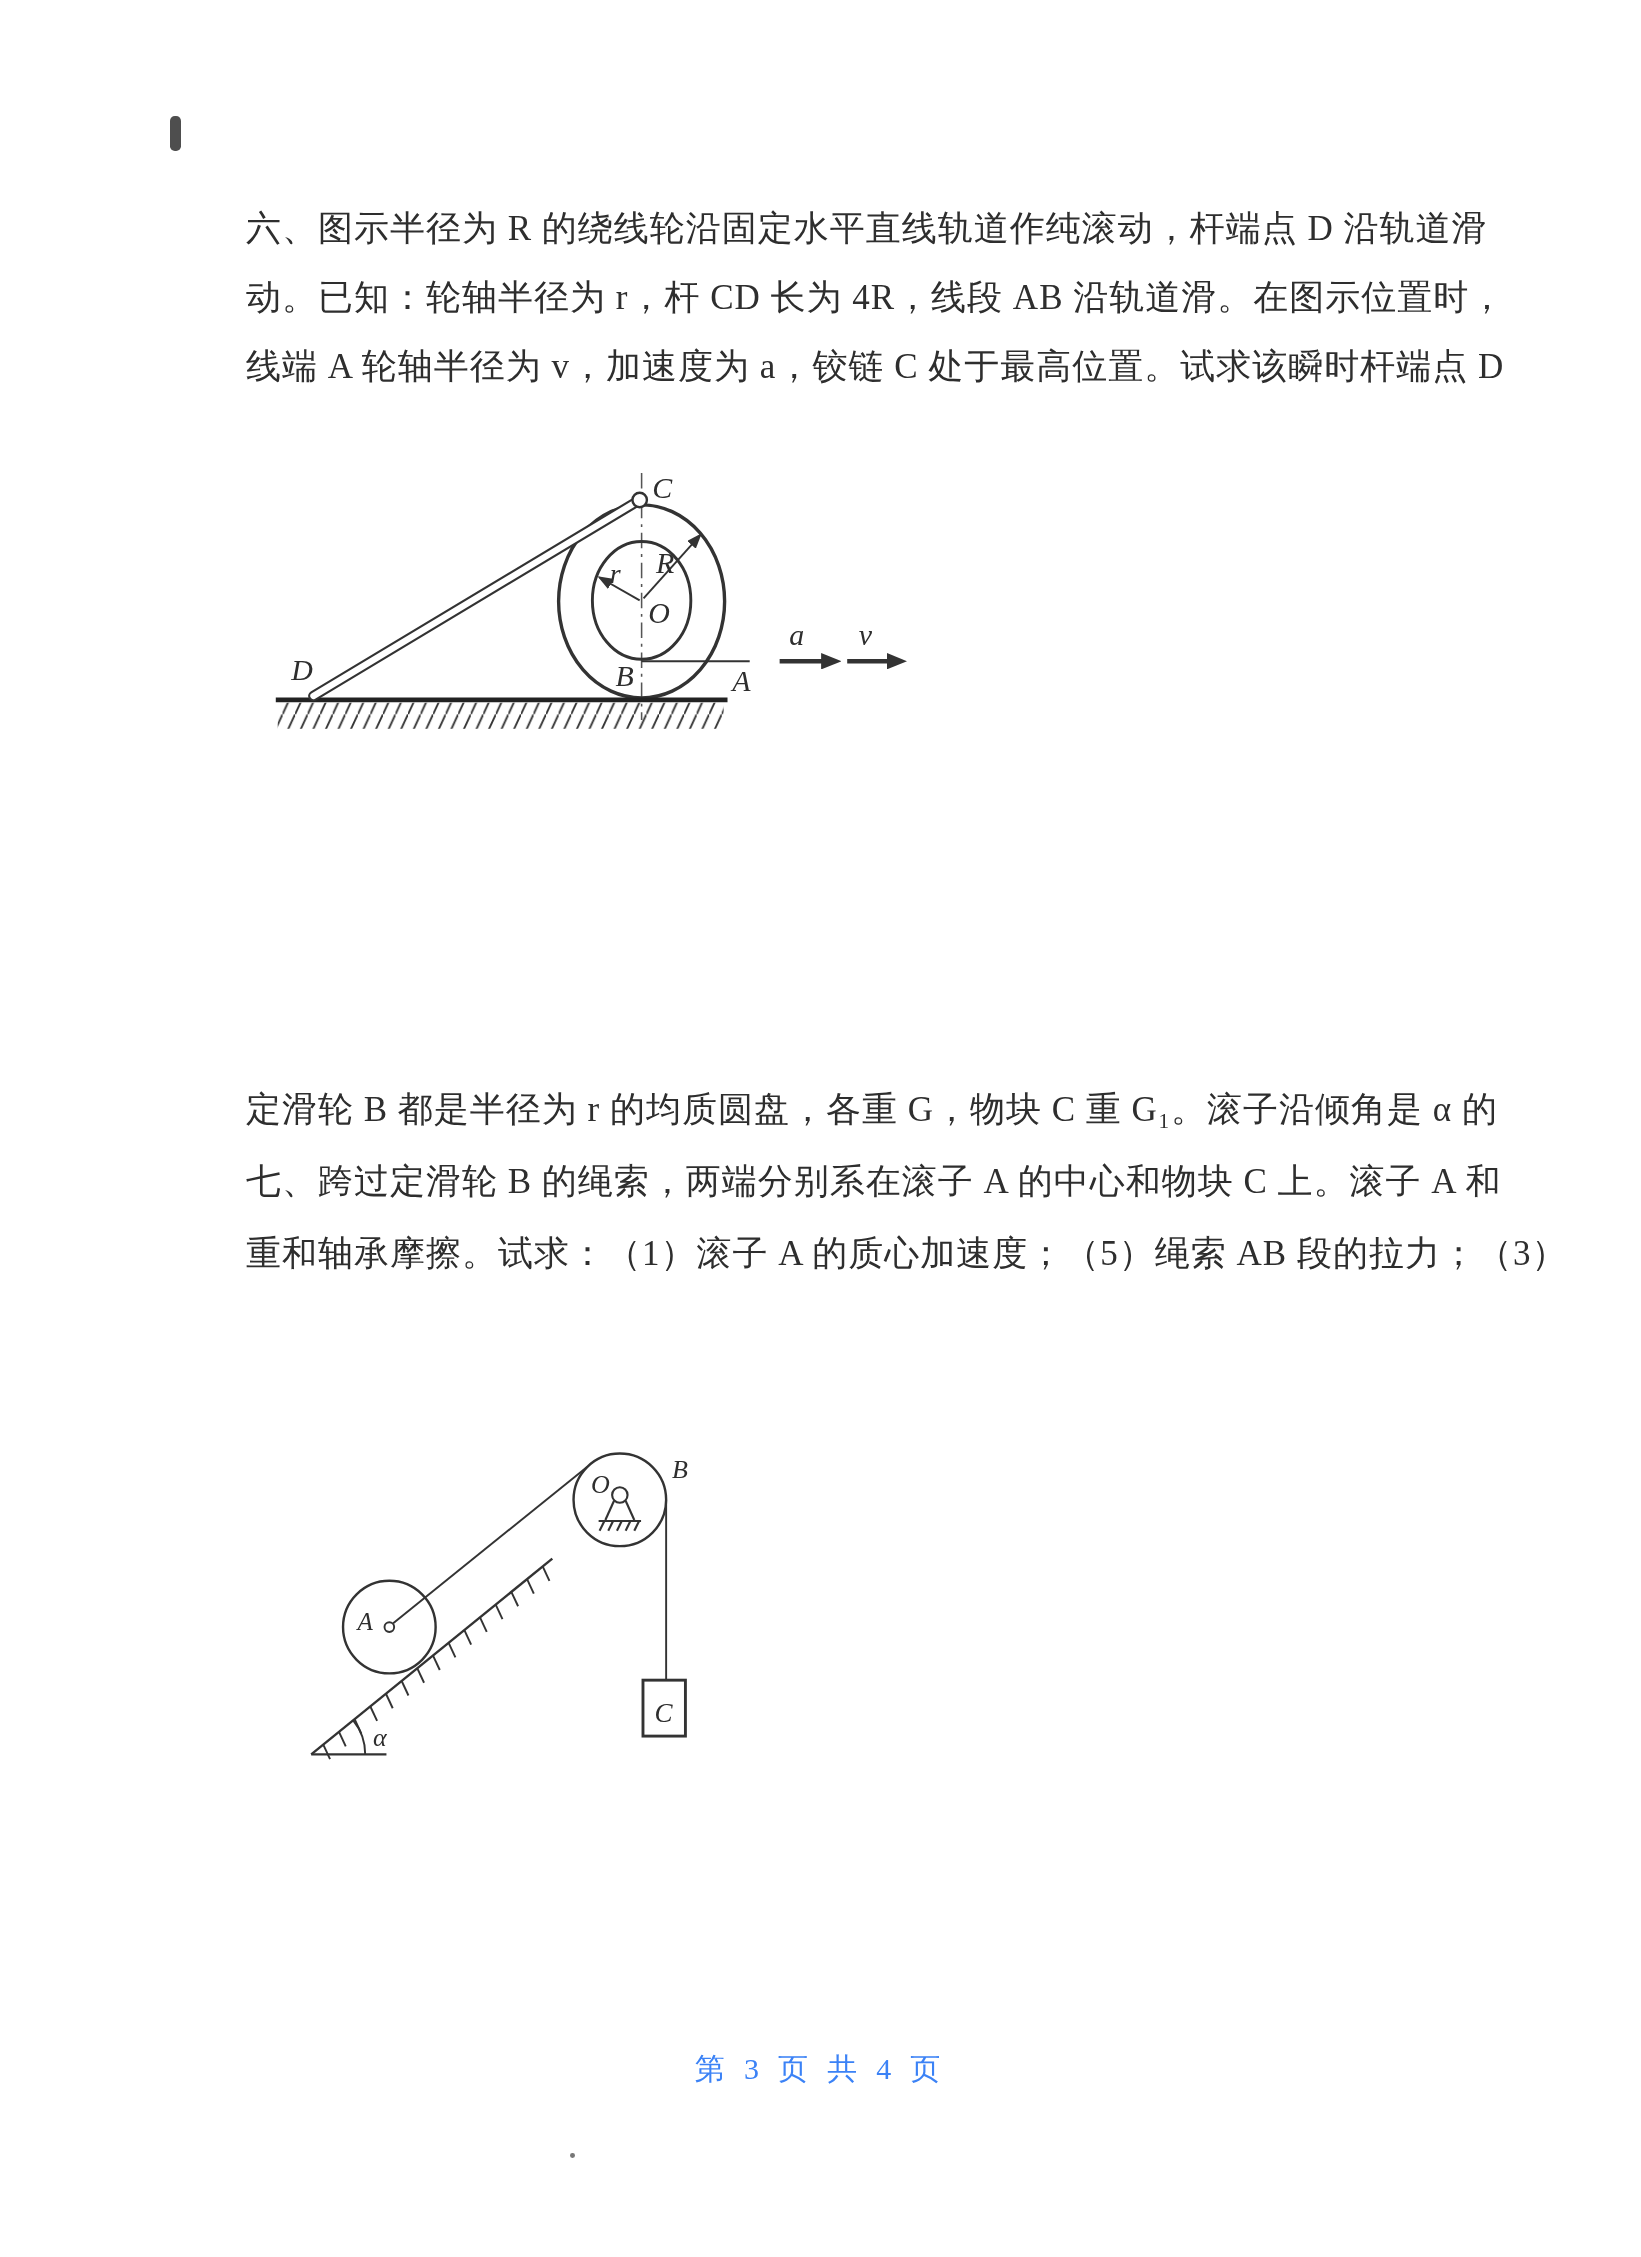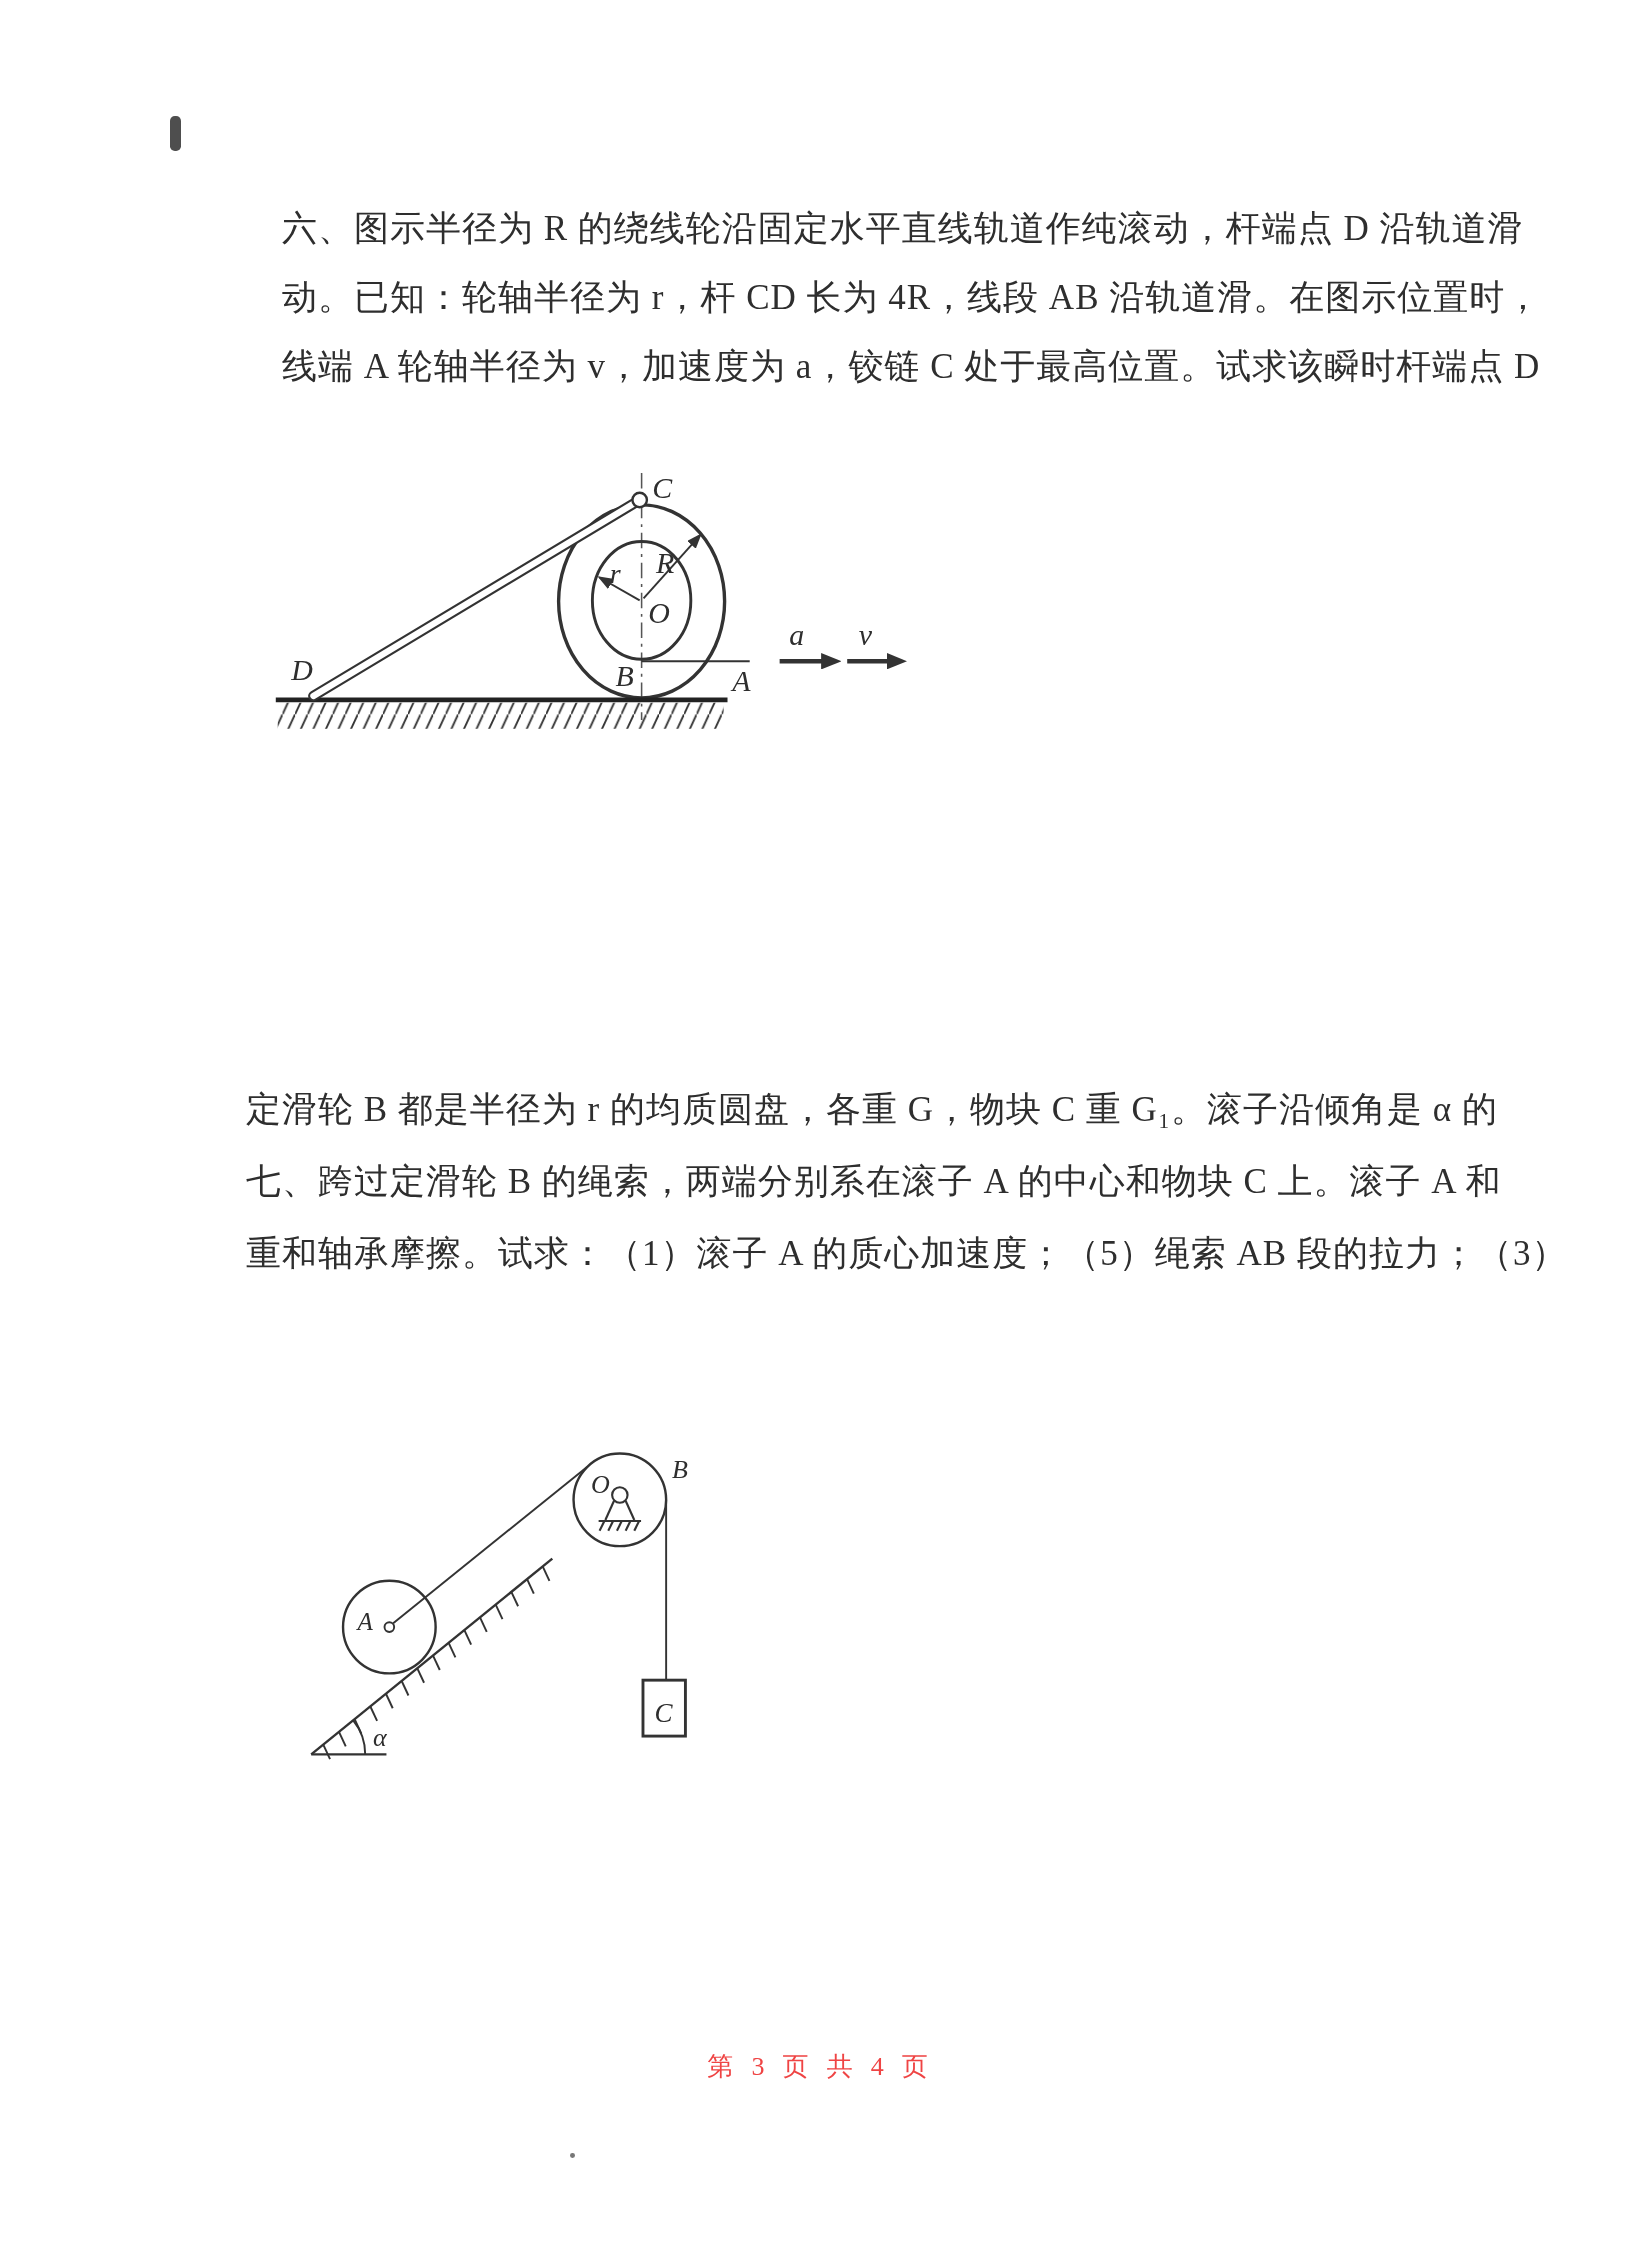--- a/index.html
+++ b/index.html
@@ -19,40 +19,40 @@
     text-align-last:justify;
     white-space:nowrap;
     color:#2e2e2e;
   }
   .p6 .tline{height:69px;line-height:69px;}
   .p7 .tline{height:72px;line-height:72px;}
   .tline.last{text-align-last:left;}
   .figure{position:absolute;}
   .footer{
     position:absolute;left:0;top:2049px;width:1641px;
-    text-align:center;font-size:26px;letter-spacing:5.8px;color:#ef4444;
+    text-align:center;font-size:30px;letter-spacing:5.8px;color:#3b82f6;
   }
   .smudge{
     position:absolute;left:170px;top:116px;width:10.6px;height:35px;
     background:#2f2f2f;border-radius:4.8px;opacity:.85;
   }
   .straydot{
     position:absolute;left:570px;top:2153px;width:4.8px;height:4.8px;
     background:#777;border-radius:50%;
   }
   svg text{font-family:"Liberation Serif","DejaVu Serif",serif;font-style:italic;fill:#2e2e2e;}
 </style>
 </head>
 <body>
 
 <div class="page">
 
   <div class="smudge"></div>
 
-  <div class="para p6" style="top:194px;margin-left:36px;">
+  <div class="para p6" style="top:194px;">
     <div class="tline">六、图示半径为 R 的绕线轮沿固定水平直线轨道作纯滚动，杆端点 D 沿轨道滑</div>
     <div class="tline">动。已知：轮轴半径为 r，杆 CD 长为 4R，线段 AB 沿轨道滑。在图示位置时，</div>
     <div class="tline">线端 A 轮轴半径为 v，加速度为 a，铰链 C 处于最高位置。试求该瞬时杆端点 D</div>
   </div>
 
   <div class="figure" style="left:270px;top:471px;">
     <svg width="666" height="309" viewBox="0 0 690 320">
       <defs>
         <pattern id="gh" width="13" height="28" patternUnits="userSpaceOnUse">
           <line x1="13" y1="0" x2="0" y2="28" stroke="#333" stroke-width="2"></line>

